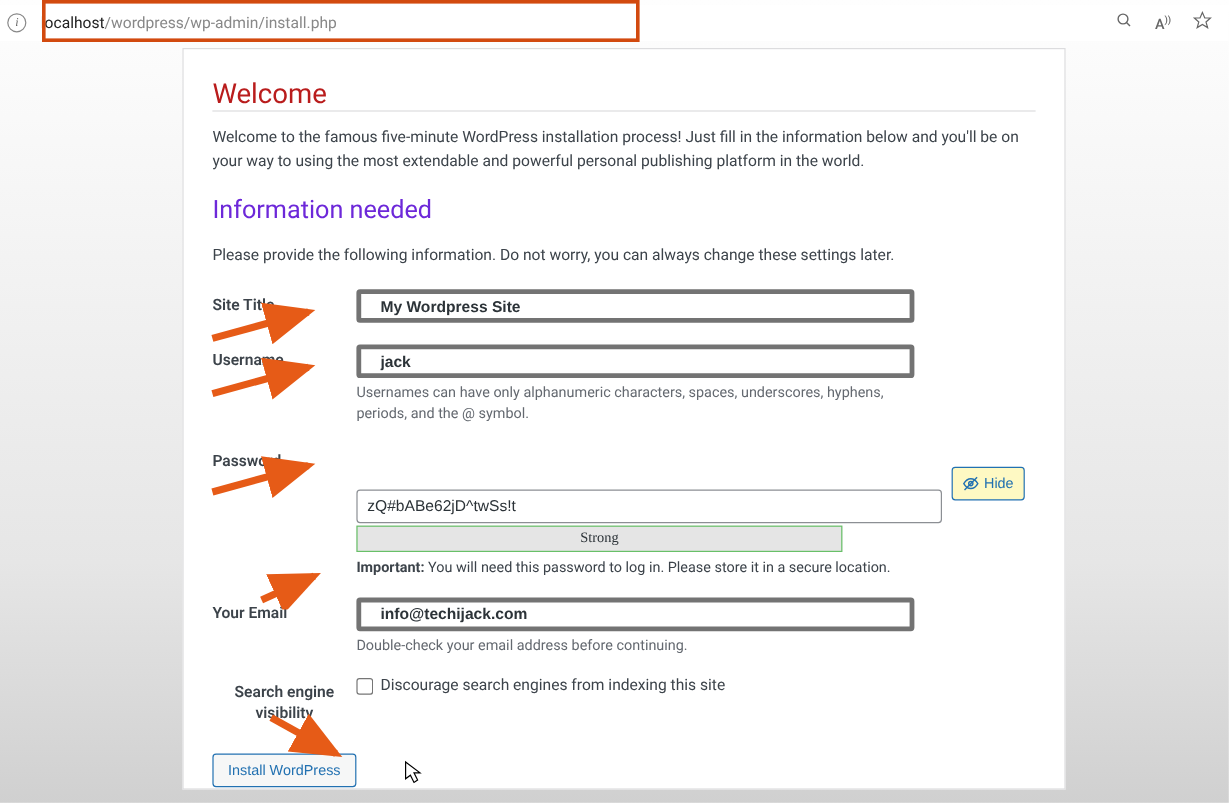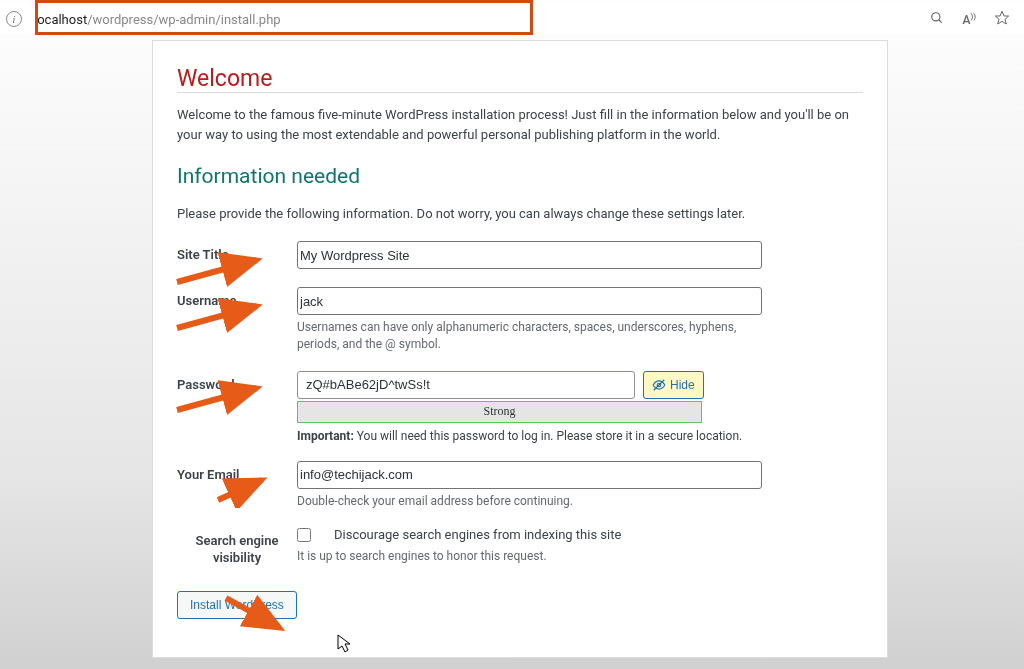--- a/index.html
+++ b/index.html
@@ -87,21 +87,21 @@
     }
     p.intro {
       font-size: 13px;
       color: #3c434a;
       line-height: 1.5;
       margin-bottom: 20px;
     }
     h2.info-needed {
       font-size: 21px;
       font-weight: 400;
-      color: #0f766e;
+      color: #6d28d9;
       margin-bottom: 18px;
     }
     p.subintro {
       font-size: 13px;
       color: #3c434a;
       margin-bottom: 20px;
     }
     .field-row {
       display: flex;
       align-items: flex-start;
@@ -111,43 +111,45 @@
       width: 120px;
       font-size: 13px;
       font-weight: 600;
       color: #3c434a;
       padding-top: 6px;
     }
     .field-body { flex: 1; }
     input.text-input {
       width: 465px;
       height: 28px;
-      border: 1px solid #737373;
+      border: 4px solid #737373;
       border-radius: 3px;
-      padding: 0 2px;
+      padding: 0 16px;
       font-size: 13px;
       color: #2c3338;
       background: #ffffff;
+      font-weight: bold;
     }
     p.hint {
       font-size: 12px;
       color: #646970;
       margin-top: 4px;
       line-height: 1.4;
       max-width: 465px;
     }
     .pw-row { display: flex; gap: 8px; align-items: center; }
     input.pw-input {
-      width: 338px;
+      width: 488px;
       height: 28px;
       border: 1px solid #8c8f94;
       border-radius: 3px;
       padding: 0 8px;
       font-size: 13px;
       color: #2c3338;
+      margin-top: 37px;
     }
     .hide-btn {
       display: inline-flex;
       align-items: center;
       gap: 4px;
       height: 28px;
       padding: 0 8px;
       border: 1px solid #2271b1;
       border-radius: 3px;
       background: #fef9c3;
@@ -171,21 +173,21 @@
     }
     p.important {
       font-size: 12px;
       color: #3c434a;
       margin-top: 6px;
     }
     p.important b { font-weight: 700; }
     .checkbox-row {
       display: flex;
       align-items: center;
-      gap: 23px;
+      gap: 6px;
       font-size: 13px;
       color: #3c434a;
     }
     input[type="checkbox"] {
       width: 14px; height: 14px;
       border: 1px solid #8c8f94;
       border-radius: 2px;
     }
     .install-btn {
       display: inline-block;
@@ -296,21 +298,20 @@
   </div>
 
   
   <div class="field-row">
     <div class="field-label" style="line-height:1.3;text-align:center;">Search engine visibility</div>
     <div class="field-body">
       <div class="checkbox-row">
         <input type="checkbox" style="">
         <span>Discourage search engines from indexing this site</span>
       </div>
-      <p class="hint" style="margin-top:6px;">It is up to search engines to honor this request.</p>
     </div>
   </div>
 
   <button class="install-btn">Install WordPress</button>
 </div>
 
 <div class="arrow" style="left:173px; top:248px;">
   <svg width="92" height="42">
       <defs>
         <marker id="ah1" markerWidth="8" markerHeight="8" refX="6" refY="3" orient="auto">

